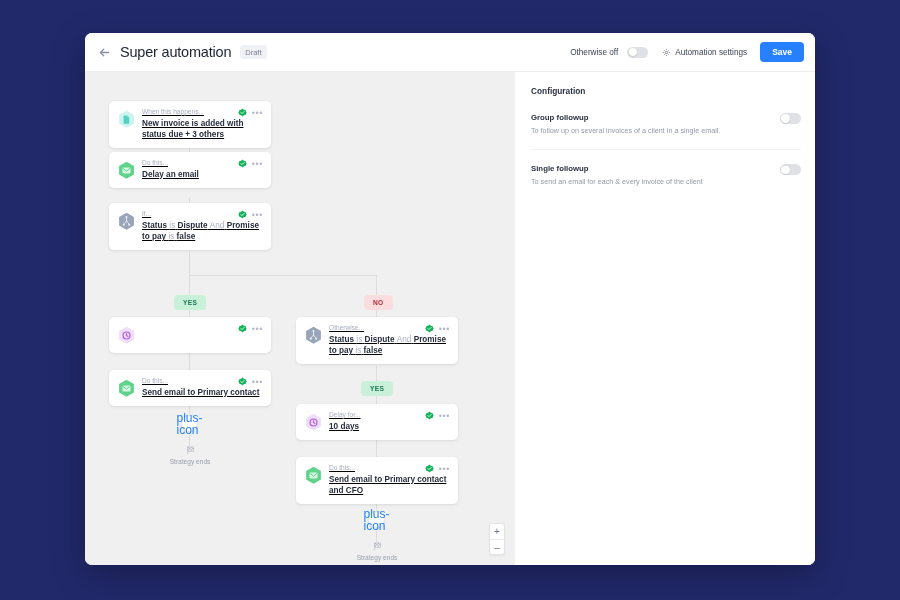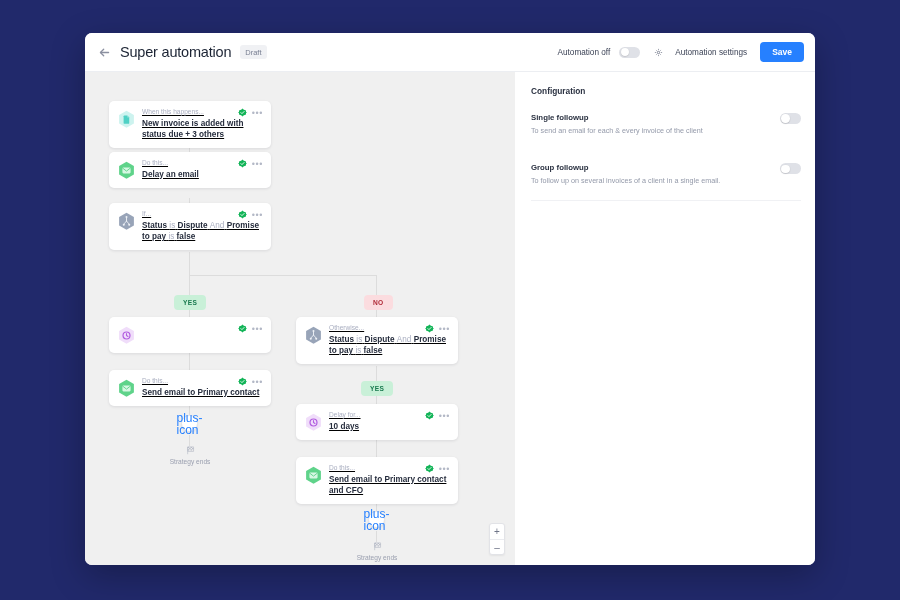--- a/index.html
+++ b/index.html
@@ -78,21 +78,21 @@
     position: absolute;
     left: 1.3px; top: 1.3px;
     width: 8.4px; height: 8.4px;
     border-radius: 50%;
     background: #ffffff;
     box-shadow: 0 0.5px 1.2px rgba(0,0,0,0.22);
   }
   .settings-link {
     display: flex;
     align-items: center;
-    gap: 12px;
+    gap: 4px;
     font-size: 8.2px;
     color: #3c4356;
     cursor: pointer;
     margin-left: 5px;
   }
   .gear { width: 9px; height: 9px; color: #5a6176; display:block; }
   .save-btn {
     background: #2680ff;
     color: #ffffff;
     font-size: 8.5px;
@@ -279,21 +279,21 @@
     <div class="back-arrow">
       <svg viewBox="0 0 16 16" width="13" height="13" fill="none" stroke="currentColor" stroke-width="1.6" stroke-linecap="round" stroke-linejoin="round">
         <path d="M13 8H3.5"></path>
           <path d="M7 4L3 8l4 4"></path>
       </svg>
     </div>
     <div class="page-title">Super automation</div>
     <div class="draft-badge">Draft</div>
 
     <div class="topbar-right">
-      <span class="automation-off-label">Automation off</span>
+      <span class="automation-off-label">Otherwise off</span>
       <div class="toggle"></div>
       <div class="settings-link">
         <svg class="gear" viewBox="0 0 16 16" fill="none" stroke="currentColor" stroke-width="1.3">
           <circle cx="8" cy="8" r="2.2"></circle>
           <path d="M8 1.6v1.6M8 12.8v1.6M1.6 8h1.6M12.8 8h1.6M3.5 3.5l1.1 1.1M11.4 11.4l1.1 1.1M12.5 3.5l-1.1 1.1M4.6 11.4l-1.1 1.1"></path>
         </svg>
         <span>Automation settings</span>
       </div>
       <button class="save-btn">Save</button>
     </div>
@@ -541,32 +541,32 @@
       </div>
     </div>
 
     <div class="gap-strip"></div>
 
     <div class="panel">
 
       <div class="panel-body">
         <div class="config-label">Configuration</div>
 
+        <div class="opt-row">
+          <div class="opt-text">
+            <div class="opt-title">Group followup</div>
+            <div class="opt-desc">To follow up on several invoices of a client in a single email.</div>
+          </div>
+          <div class="toggle"></div>
+        </div>
+
         <div class="opt-row last">
           <div class="opt-text">
             <div class="opt-title">Single followup</div>
             <div class="opt-desc">To send an email for each &amp; every invoice of the client</div>
           </div>
           <div class="toggle"></div>
         </div>
-
-        <div class="opt-row">
-          <div class="opt-text">
-            <div class="opt-title">Group followup</div>
-            <div class="opt-desc">To follow up on several invoices of a client in a single email.</div>
-          </div>
-          <div class="toggle"></div>
-        </div>
       </div>
     </div>
 
   </div>
 </div>
 
 </body></html>

